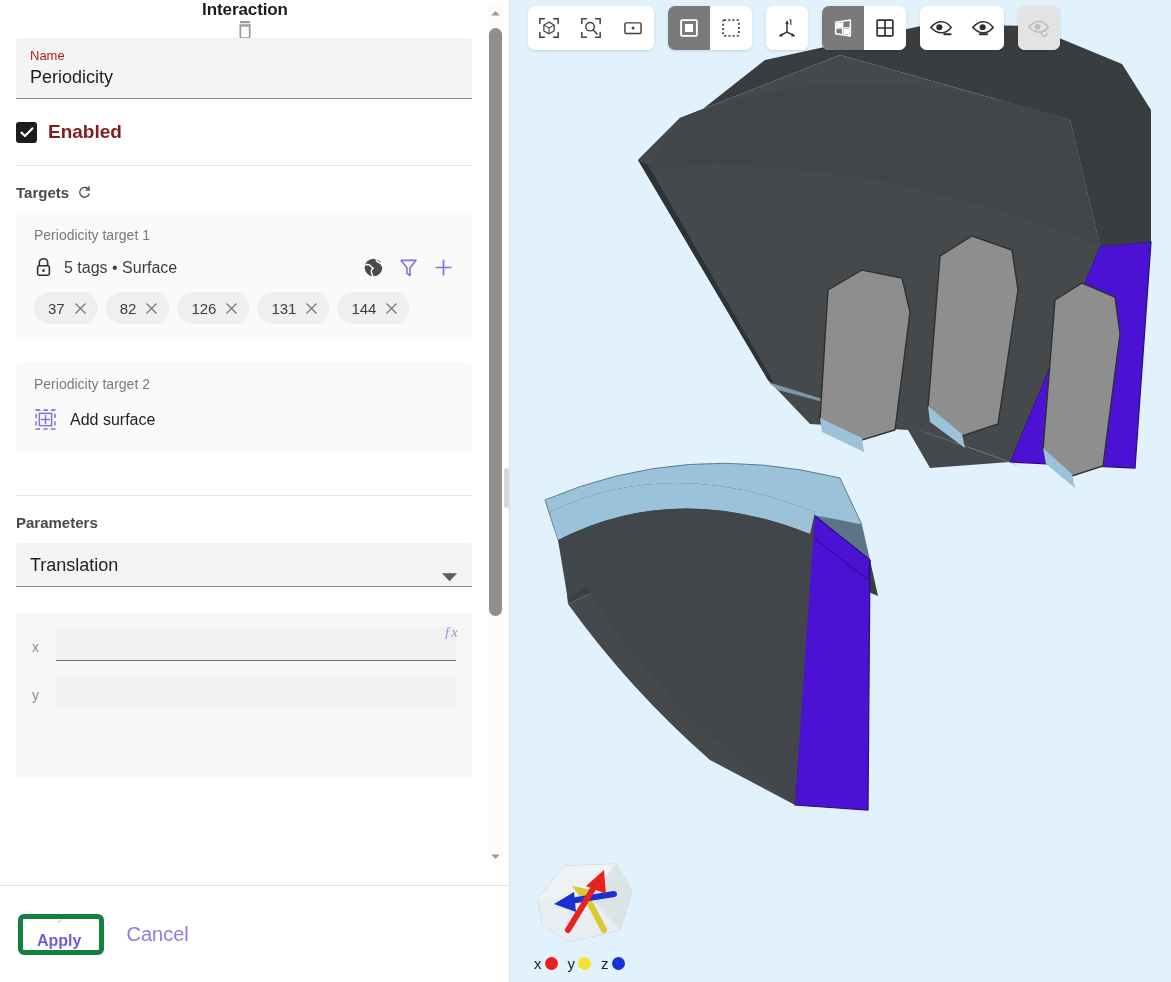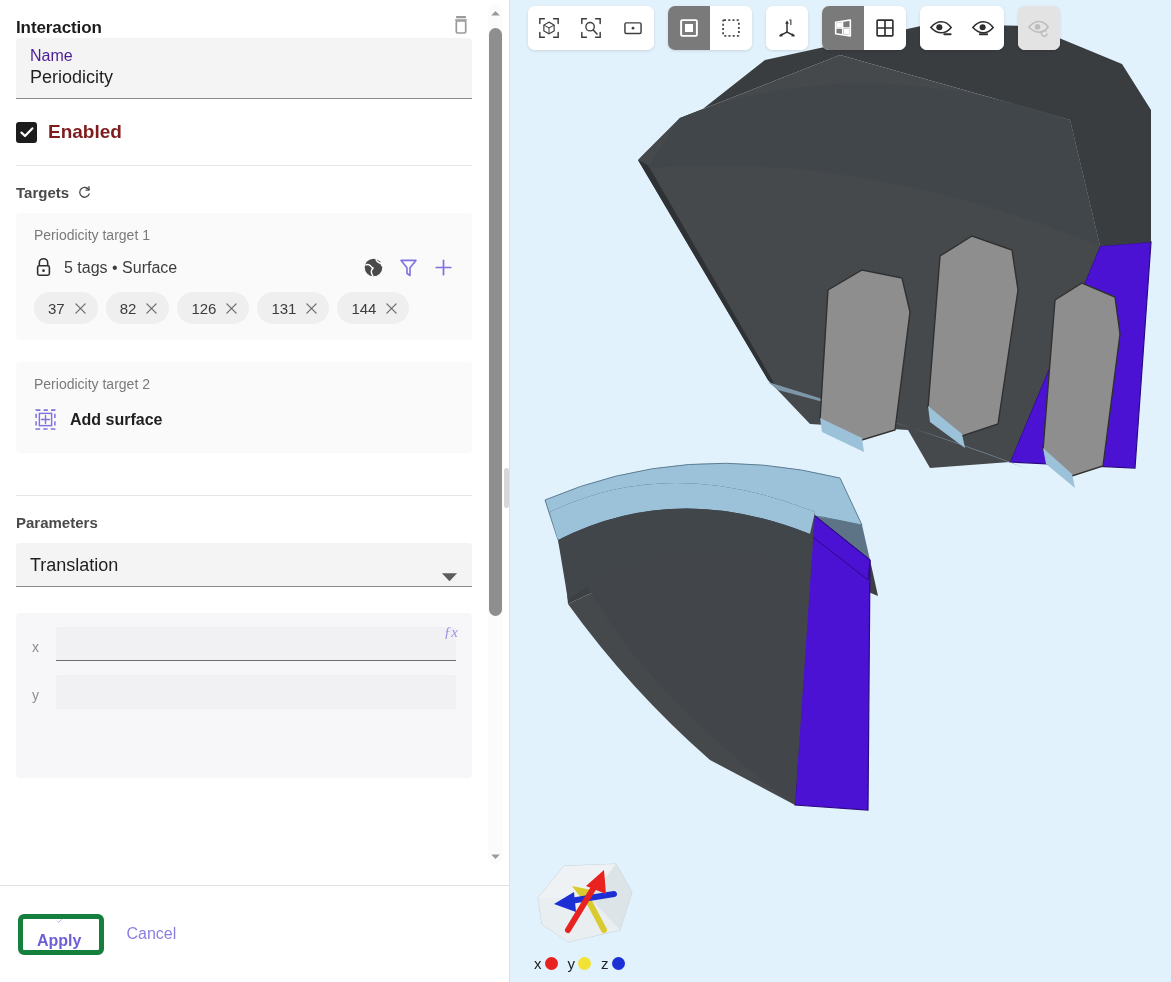--- a/index.html
+++ b/index.html
@@ -20,44 +20,45 @@
     border-right: 1px solid #e0e0e0;
     flex: 0 0 510px;
   }
   .panel-scroll {
     position: absolute; left: 0; top: 0;
     width: 488px; height: 884px;
     overflow: hidden;
   }
   .panel-header {
     height: 38px;
-    display: flex; align-items: flex-end;
+    display: flex; align-items: center;
     padding: 0 14px 0 16px;
     justify-content: space-between;
+    flex-direction: column;
   }
   .panel-title {
     font-size: 17px; font-weight: bold; color: #1c1c1c;
     letter-spacing: -0.1px;
   }
   .trash-btn {
     width: 26px; height: 26px;
     display: flex; align-items: center; justify-content: center;
     cursor: pointer;
   }
 
   
   .field-block { padding: 0 16px; }
   .filled-field {
     background: #f4f4f4;
     border-bottom: 1px solid #8a8a8a;
     border-radius: 4px 4px 0 0;
     padding: 9px 14px 8px 14px;
     position: relative;
   }
-  .field-label { font-size: 16px; color: #4c1d95; line-height: 17px; }
+  .field-label { font-size: 13px; color: #b91c1c; line-height: 17px; }
   .field-value { font-size: 18px; color: #1f1f1f; line-height: 26px; }
 
   .checkrow {
     display: flex; align-items: center; gap: 11px;
     padding: 22px 16px 22px 16px;
   }
   .checkbox {
     width: 21px; height: 21px; border-radius: 3px;
     background: #1c1c1c;
     display: flex; align-items: center; justify-content: center;
@@ -96,21 +97,21 @@
     height: 32px; display: flex; align-items: center;
     padding: 0 11px 0 14px; gap: 9px;
     font-size: 15px; color: #3d3d3d; cursor: default;
   }
   .tag-x { cursor: pointer; display: flex; }
 
   .addsurface-row {
     display: flex; align-items: center; gap: 13px;
     cursor: pointer; padding: 2px 0 6px 0;
   }
-  .addsurface-label { font-size: 16px; font-weight: bold; color: #1f1f1f; }
+  .addsurface-label { font-size: 16px; font-weight: normal; color: #1f1f1f; }
 
   .expr-card {
     margin: 0 16px;
     background: #f7f7f9;
     border-radius: 4px;
     padding: 14px 16px 0 16px;
     position: relative;
     height: 165px;
     overflow: hidden;
   }
@@ -153,21 +154,21 @@
     padding: 0 18px;
   }
   .btn-apply {
     display: flex; align-items: center; gap: 9px;
     border: 5px solid #15803d; border-radius: 6px;
     height: 41px; padding: 0 18px 0 14px;
     color: #6d5fd6; font-size: 16px; font-weight: bold;
     background: #fff; cursor: pointer; flex-direction: column;
   }
   .btn-cancel {
-    color: #8b80e0; font-size: 16px; background: none; border: none;
+    color: #8b80e0; font-size: 20px; background: none; border: none;
     cursor: pointer; padding: 0 8px; font-family: "Liberation Sans", sans-serif;
   }
 
   
   .viewport {
     position: relative; flex: 1; height: 982px;
     background: #e2f2fd; overflow: hidden;
   }
   .toolbar {
     position: absolute; left: 18px; top: 6px;

